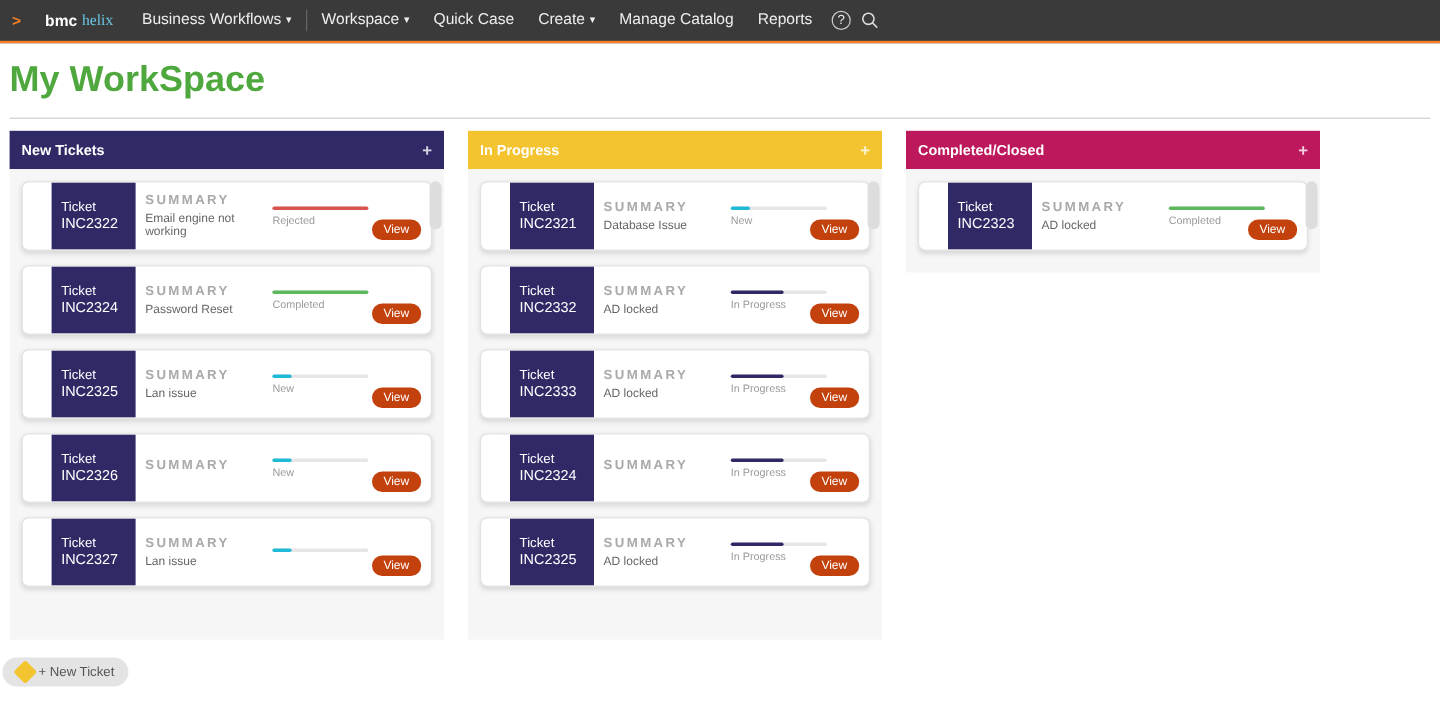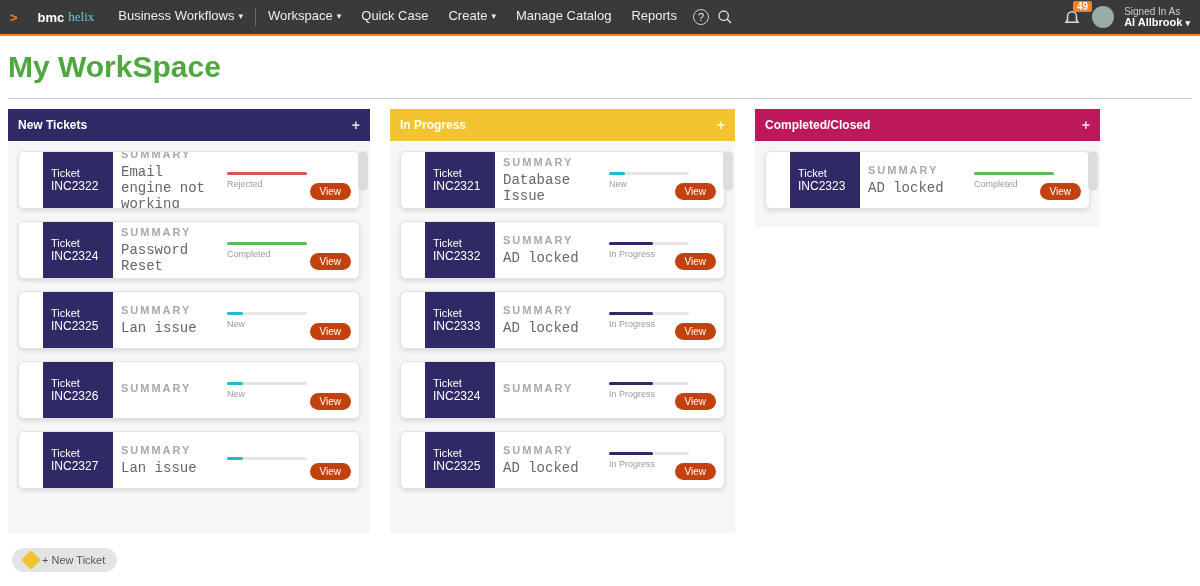--- a/index.html
+++ b/index.html
@@ -60,37 +60,37 @@
   }
   .card-left {
     background:#2f2a66; color:#fff; width:70px; display:flex; flex-direction:column; justify-content:center; padding:6px 8px; font-size:11px;margin-left:24px;
   }
   .card-left .t-lbl { font-size:11px; }
   .card-left .t-id { font-size:12px; font-weight:500;}
   .card-mid {
     flex:0 0 110px; display:flex; flex-direction:column; justify-content:center; padding:6px 8px;
   }
   .card-mid .sum-lbl { color:#a9a9a9; font-size:11px; letter-spacing:2px; font-weight:600;}
-  .card-mid .sum-txt { color:#666; font-size:14px; margin-top:4px;font-family:Liberation Mono, monospace;}
+  .card-mid .sum-txt { color:#666; font-size:10px; margin-top:4px;}
   .card-right {
     flex:1; display:flex; flex-direction:column; justify-content:center; position:relative; padding:6px 10px 6px 4px;
   }
   .bar-track { width:80px; height:3px; background:#e6e6e6; border-radius:2px; position:relative; margin-bottom:2px;}
   .bar-fill { position:absolute; left:0; top:0; height:3px; border-radius:2px;}
   .bar-red { background:#d9534f; }
   .bar-green { background:#5cb85c; }
   .bar-teal { background:#1fbad6; }
   .bar-navy { background:#2f2a66; }
   .status-txt { font-size:9px; color:#9a9a9a; margin-top:2px;}
   .view-btn {
     position:absolute; right:8px; bottom:8px; background:#c2410c; color:#fff; font-size:10px;
     border-radius:12px; padding:3px 10px; cursor:pointer; border:none;
   }
   
-  .bottom-bar { position:absolute; left:12px; bottom:14px; }
+  .bottom-bar { position:absolute; left:2px; bottom:14px; }
   .new-ticket-btn { background:#e4e4e4; border-radius:12px; font-size:11px; color:#555; padding:5px 12px; display:flex; align-items:center; gap:4px; cursor:pointer; border:none;}
   .pin { width:14px; height:14px; background:#f4c430; border-radius:2px; display:inline-block; transform:rotate(45deg);}
   .lane-new { width:362px; }
   .lane-prog { width:345px; }
   .lane-done { width:345px; }
 </style>
 </head>
 <body>
 
 <div class="topnav">
@@ -127,33 +127,20 @@
     <div class="nav-icon">
       <span style="border:1.5px solid #ccc;border-radius:50%;width:16px;height:16px;display:flex;align-items:center;justify-content:center;font-size:11px;">?</span>
     </div>
     <div class="nav-icon">
       <svg width="16" height="16" viewBox="0 0 24 24" fill="none" stroke="#ddd" stroke-width="2">
           <circle cx="10" cy="10" r="7"></circle>
           <line x1="21" y1="21" x2="15" y2="15"></line>
         </svg>
     </div>
   </div>
-  <div class="nav-right">
-    <div class="bell-wrap nav-icon">
-      <svg width="18" height="18" viewBox="0 0 24 24" fill="none" stroke="#ddd" stroke-width="2">
-          <path d="M18 16v-5a6 6 0 10-12 0v5l-2 3h16z"></path>
-        </svg>
-      <span class="badge">49</span>
-    </div>
-    <span class="avatar"></span>
-    <div class="signedin">
-      <div>Signed In As</div>
-      <div class="name"><span>Al Allbrook</span> <span class="caret-down">▾</span></div>
-    </div>
-  </div>
 </div>
 
 <div class="page-title">My WorkSpace</div>
 <hr class="title-rule">
 
 <div class="board">
 
   <div class="lane lane-new">
     <div class="lane-header">
       <span>New Tickets</span>

